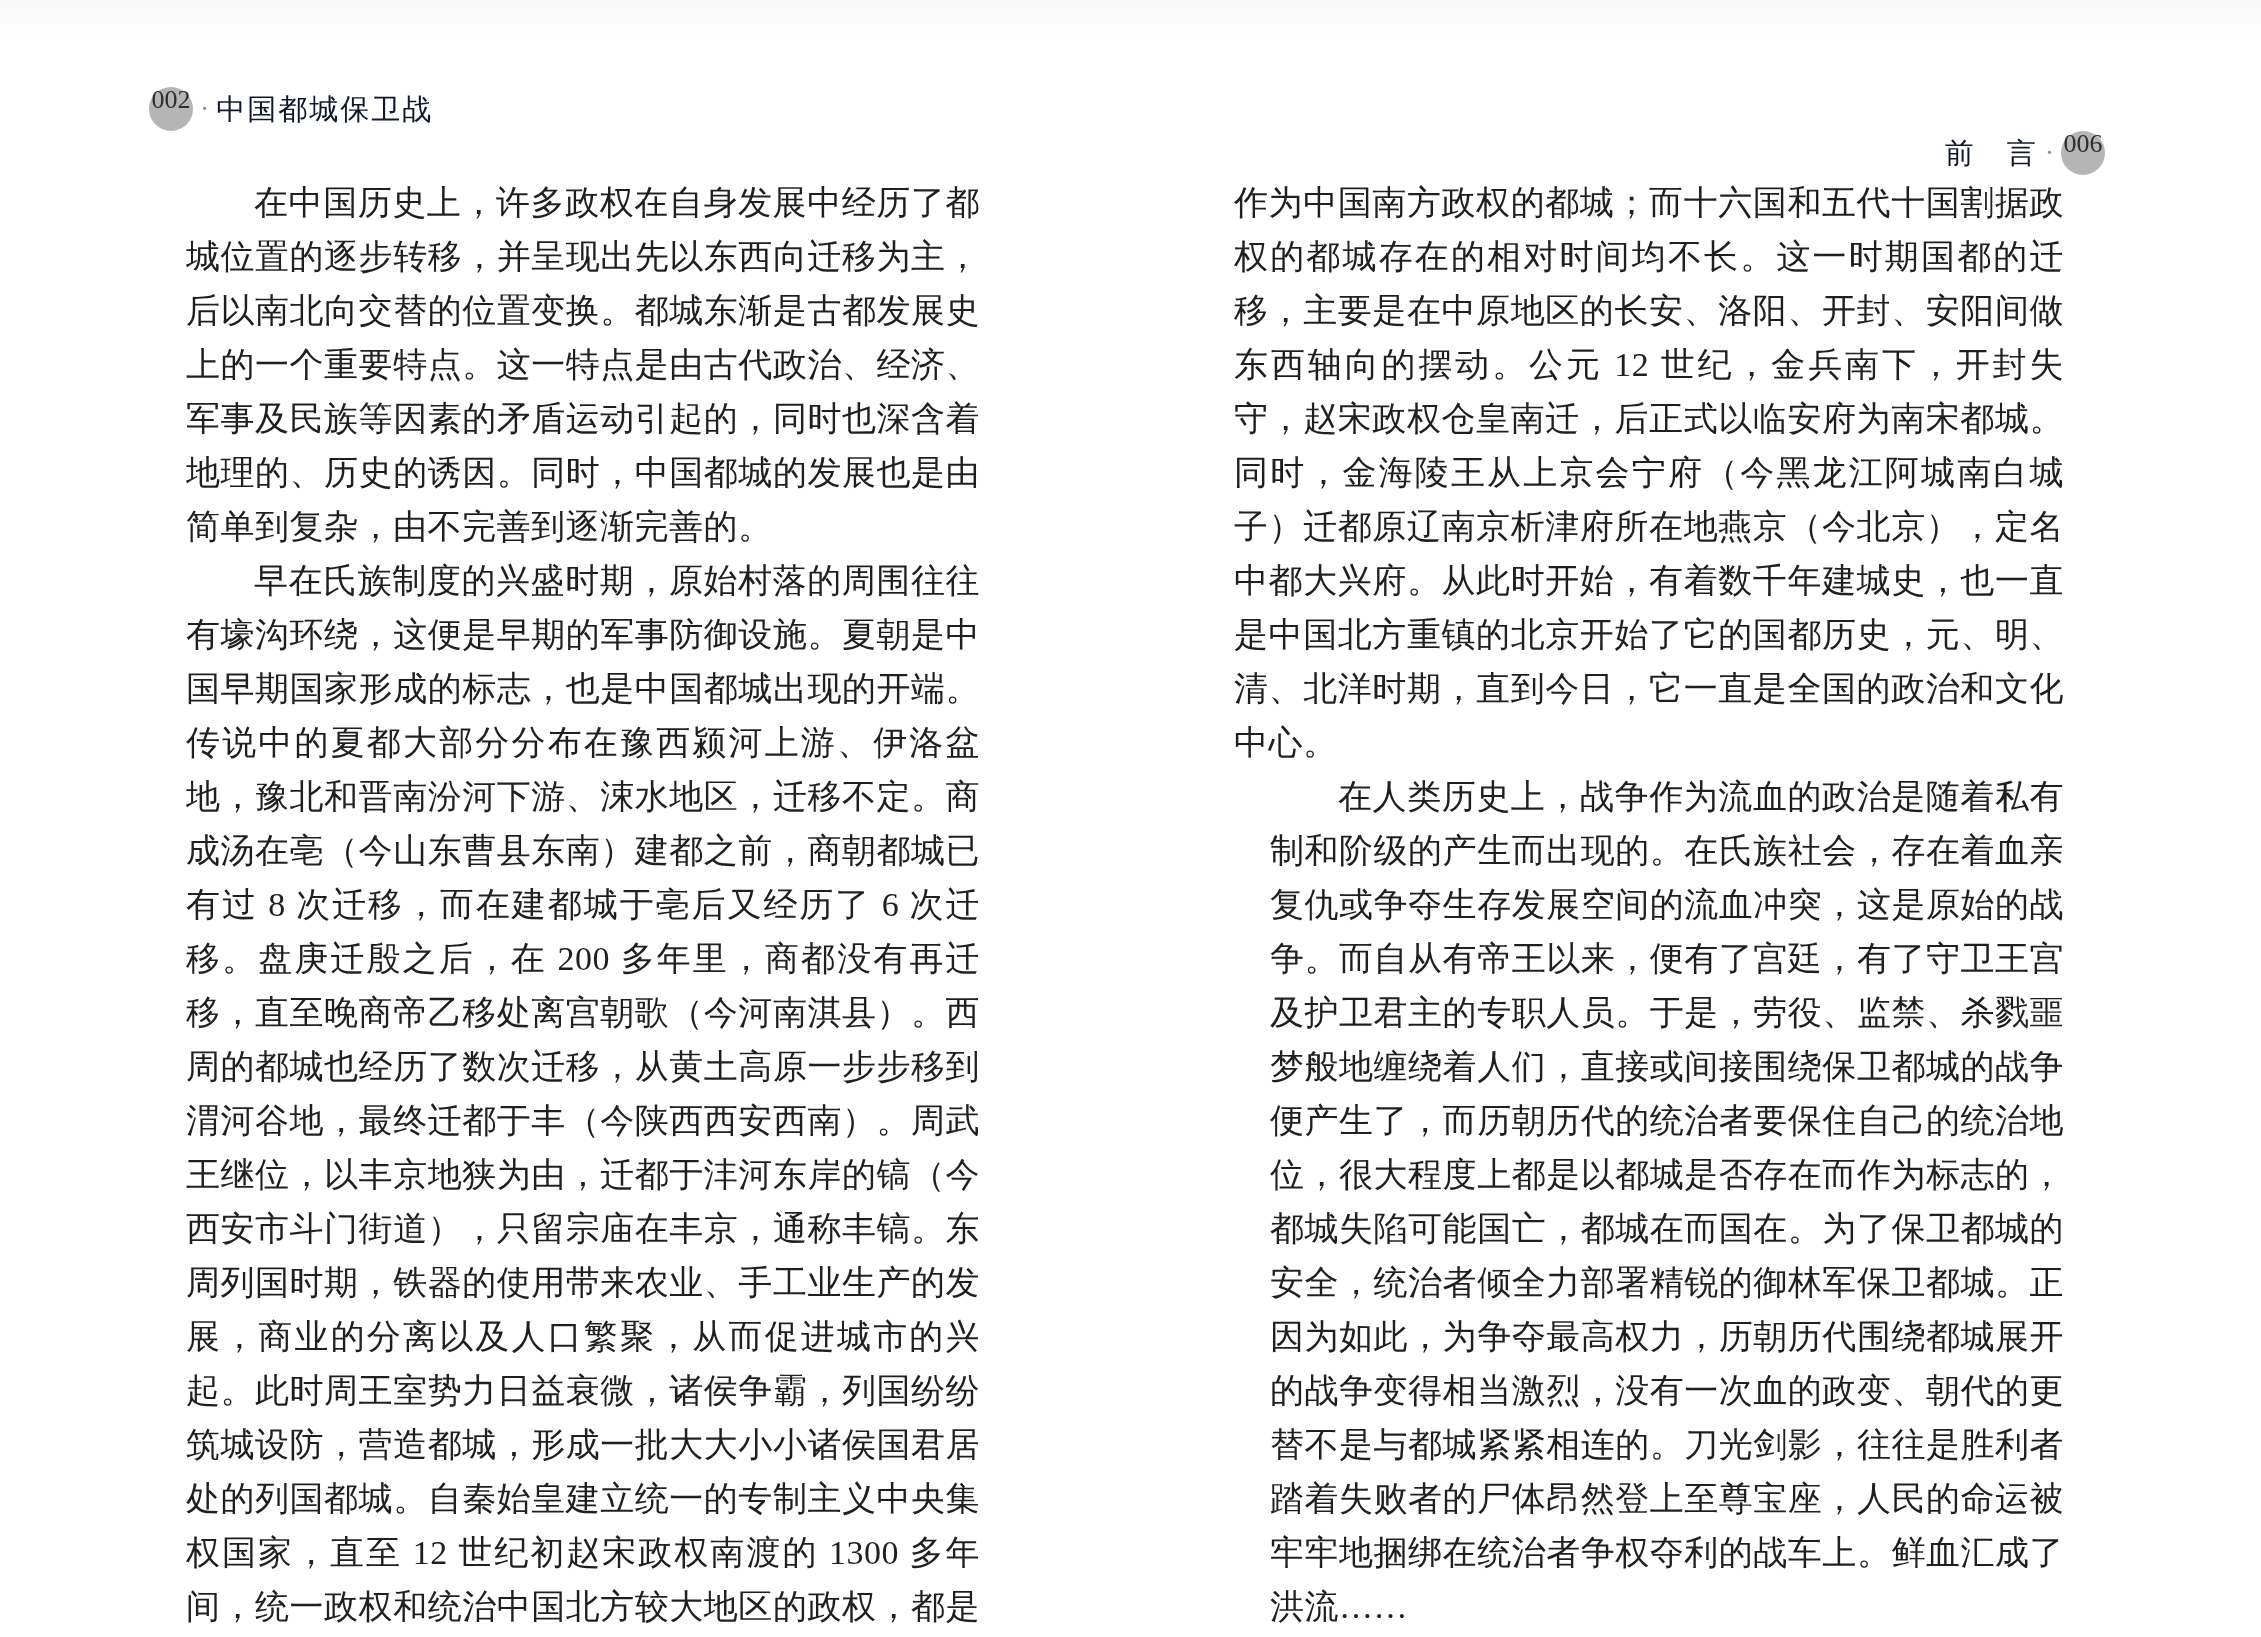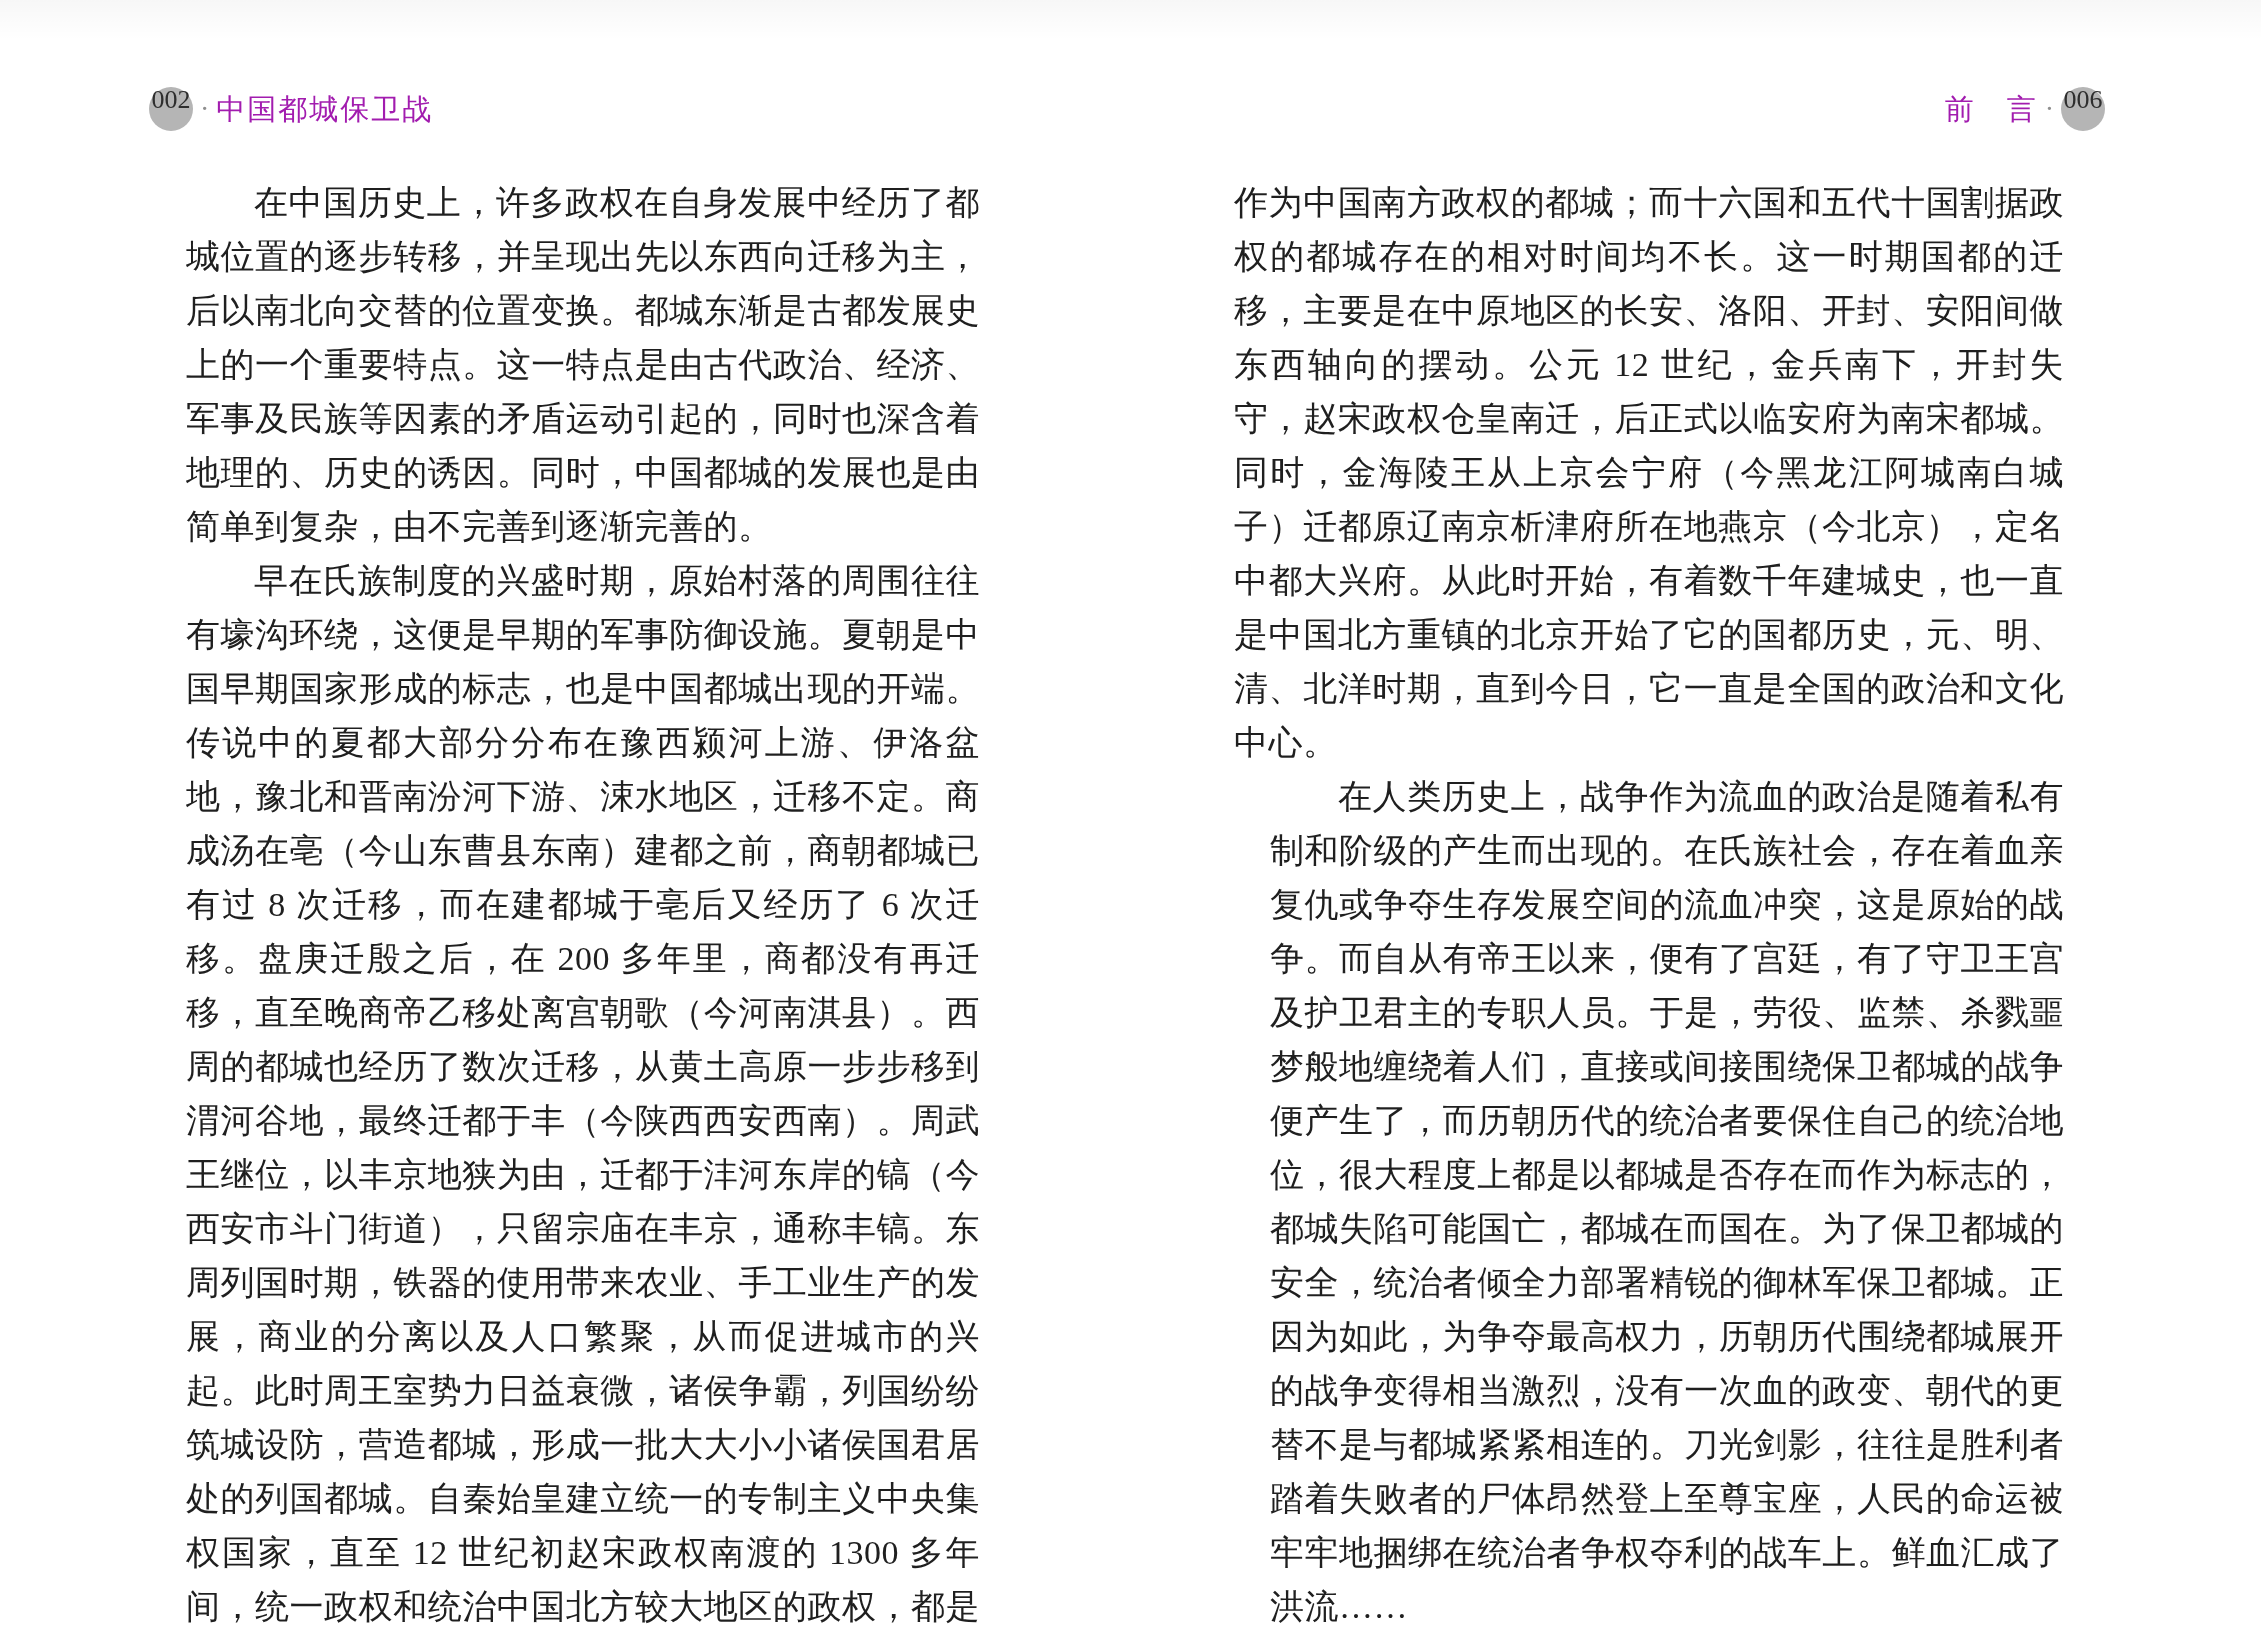--- a/index.html
+++ b/index.html
@@ -28,21 +28,21 @@
 
   
   .running-header {
     position: absolute;
     top: 85px;
     height: 48px;
     display: flex;
     align-items: center;
   }
   .running-header.left  { left: 149px; }
-  .running-header.right { right: 156px; }
+  .running-header.right { right: 156px; margin-top: 44px; }
 
   .page-circle {
     width: 44px;
     height: 44px;
     border-radius: 50%;
     background: #b5b5b5;
     color: #2e2e2e;
     display: flex;
     justify-content: center;
     font-size: 26px;
@@ -53,21 +53,21 @@
     color: #8f8f8f;
     font-size: 28px;
     line-height: 1;
     margin: 0 7px;
     flex: 0 0 auto;
   }
   .running-title {
     font-size: 29px;
     line-height: 1;
     letter-spacing: 2px;
-    color: #a21caf;
+    color: #0f172a;
     white-space: pre;
   }
 
   
   .text-column {
     position: absolute;
     top: 176px;
     width: 830px;
   }
   .text-column.left  { left: 150px;  }

